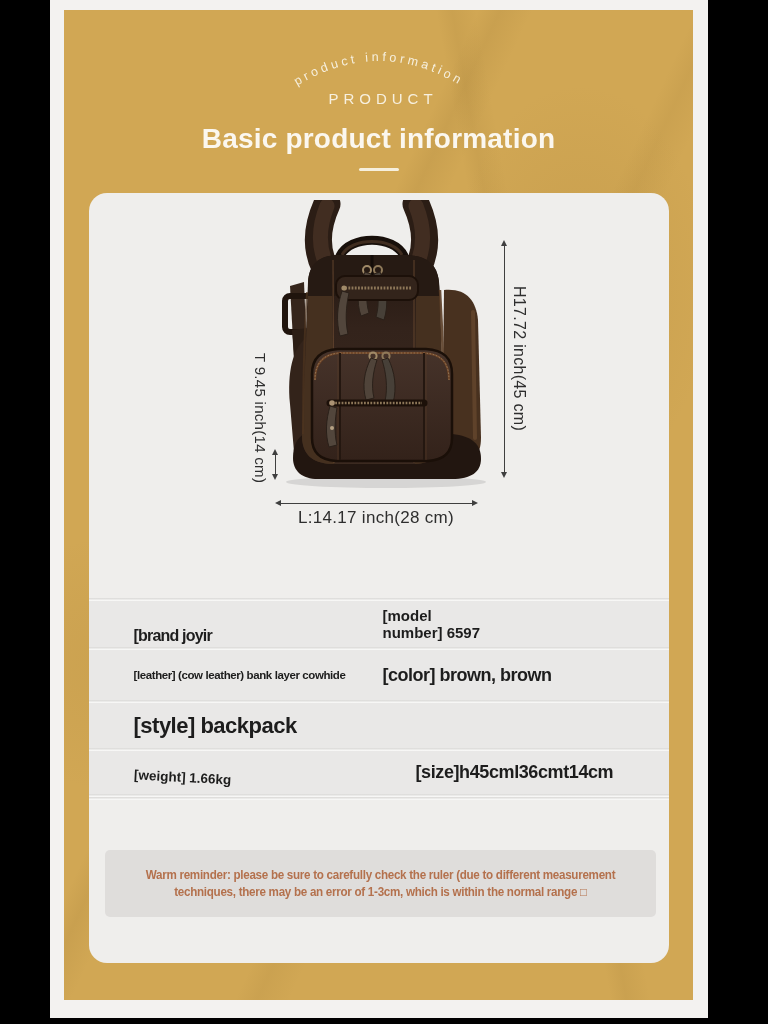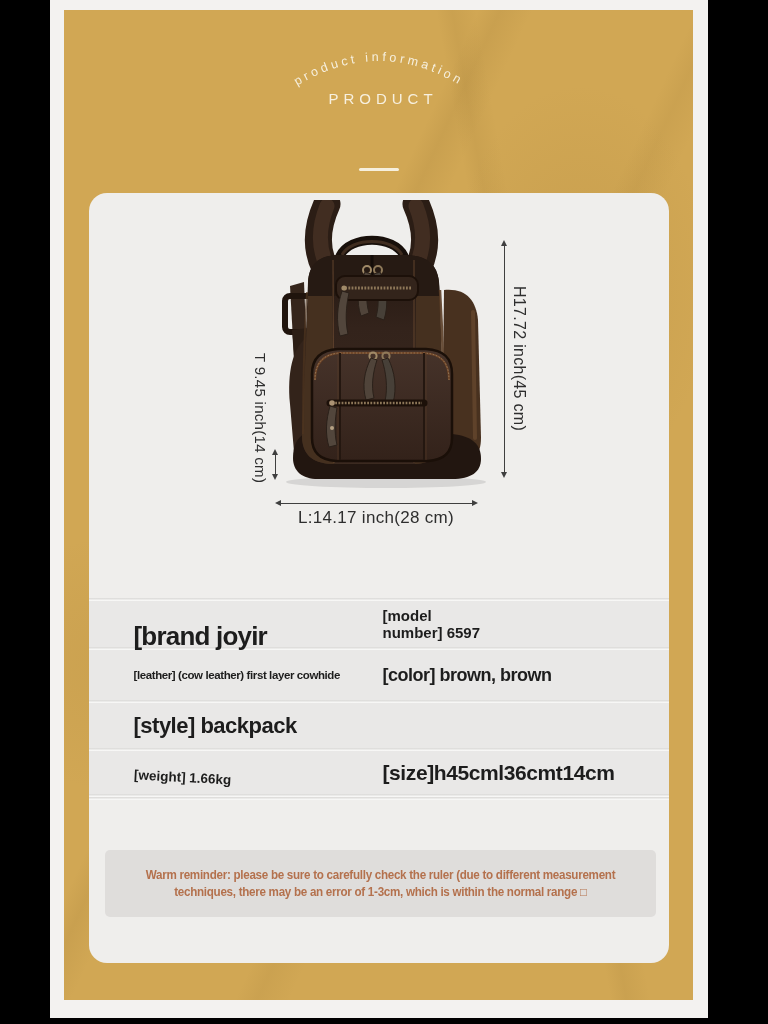--- a/index.html
+++ b/index.html
@@ -69,31 +69,31 @@
     font-size:17px;color:#2e2e2e;letter-spacing:0.3px;
   }
 
   
   .spec-table{position:absolute;top:405px;left:0;right:0;background:#e9e8e7;color:#1d1d1d;}
   .sdiv{height:3px;background:linear-gradient(180deg,#d9d8d6,#fdfdfc);}
   .srow{display:flex;align-items:center;font-weight:bold;}
   .sleft{flex:0 0 249px;padding-left:45px;}
   .sright{flex:1;}
   .r1{height:46px;}
-  .r1 .sleft{font-size:26px;letter-spacing:-0.8px;margin-top:24px;}
+  .r1 .sleft{font-size:16px;letter-spacing:-0.8px;margin-top:24px;}
   .r1 .sright{font-size:15px;line-height:1.15;white-space:pre-line;}
   .r2{height:50px;}
   .r2 .sleft{font-size:11.5px;letter-spacing:-0.4px;}
   .r2 .sright{font-size:18px;letter-spacing:-0.5px;}
   .r3{height:45px;}
   .r3 .sleft{font-size:22px;letter-spacing:-0.5px;}
   .r3 .sright{font-size:20px;letter-spacing:-0.5px;}
   .r4{height:43px;}
   .r4 .sleft{font-size:13.5px;transform:rotate(3deg);transform-origin:left center;}
-  .r4 .sright{font-size:21px;letter-spacing:-0.4px;}
+  .r4 .sright{font-size:18px;letter-spacing:-0.4px;margin-left:33px;}
   .rcap{height:36px;display:flex;align-items:center;justify-content:center;
         font-weight:bold;font-size:14.5px;letter-spacing:-0.35px;}
 
   
   .reminder{
     position:absolute;top:657px;left:16px;right:13px;height:67px;border-radius:5px;
     background:#dfdddb;display:flex;align-items:center;justify-content:center;
     padding:4px 6px;box-sizing:border-box;
   }
   .reminder-text{
@@ -107,20 +107,21 @@
 <div class="frame">
   <div class="golden">
 
     <svg class="arc-svg" viewBox="0 0 260 100">
       <defs>
           <path id="arcPath" d="M30 86 Q130 12 230 86" fill="none"></path>
         </defs>
       <text><textPath href="#arcPath" startOffset="50%" text-anchor="middle">product information</textPath></text>
     </svg>
     <div class="eyebrow">PRODUCT</div>
+    <div class="title">Basic product information</div>
     <div class="title-underline"></div>
 
     <div class="card">
 
       <div class="photo">
         <svg class="bag-svg" viewBox="0 0 230 290">
           <defs>
             <linearGradient id="gBody" x1="0" y1="0" x2="0" y2="1">
               <stop offset="0" stop-color="#241812"></stop>
               <stop offset="0.35" stop-color="#33231b"></stop>
@@ -204,21 +205,21 @@
 
       <div class="spec-table">
         <div class="sdiv"></div>
         <div class="srow r1">
           <div class="sleft">[brand joyir</div>
           <div class="sright">[model
 number] 6597</div>
         </div>
         <div class="sdiv"></div>
         <div class="srow r2">
-          <div class="sleft">[leather] (cow leather) first layer cowhide</div>
+          <div class="sleft">[leather] (cow leather) bank layer cowhide</div>
           <div class="sright">[color] brown, brown</div>
         </div>
         <div class="sdiv"></div>
         <div class="srow r3">
           <div class="sleft">[style] backpack</div>
         </div>
         <div class="sdiv"></div>
         <div class="srow r4">
           <div class="sleft">[weight] 1.66kg</div>
           <div class="sright">[size]h45cml36cmt14cm</div>

